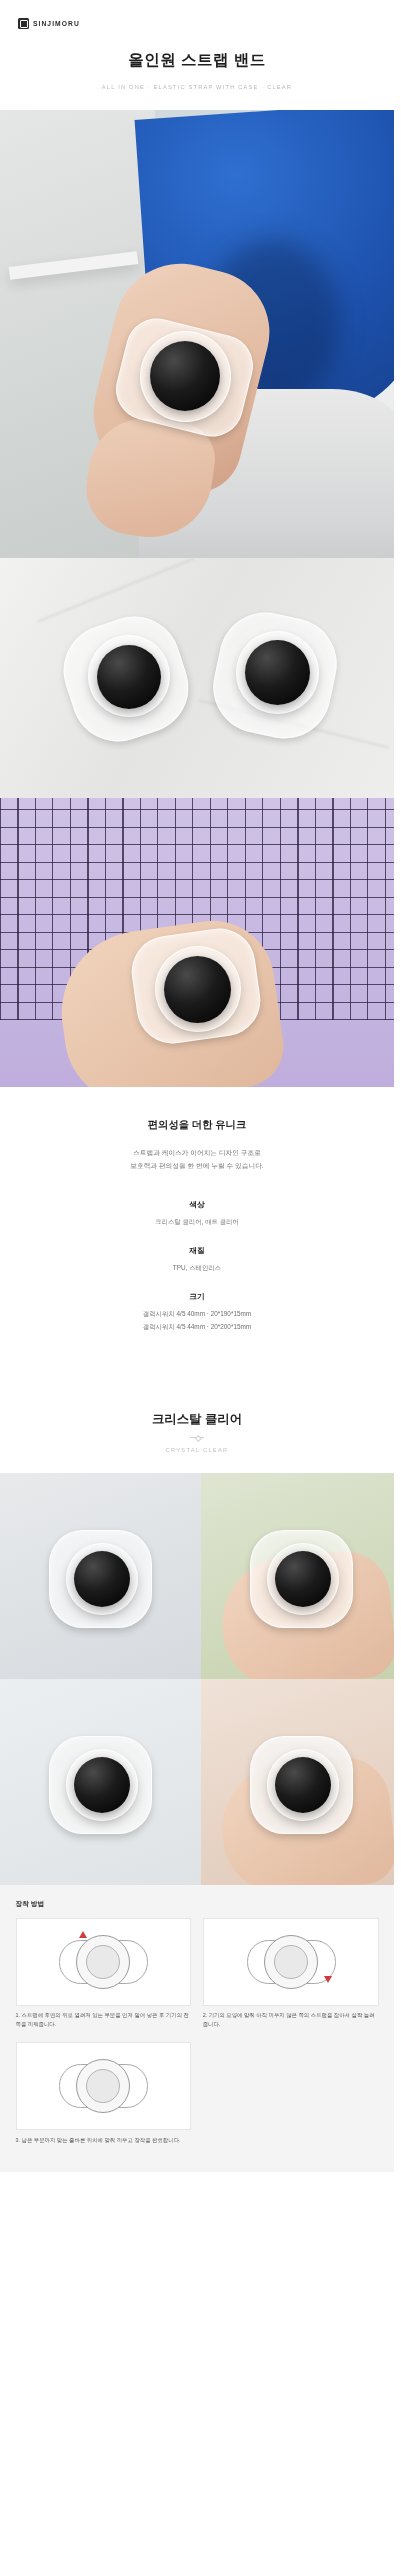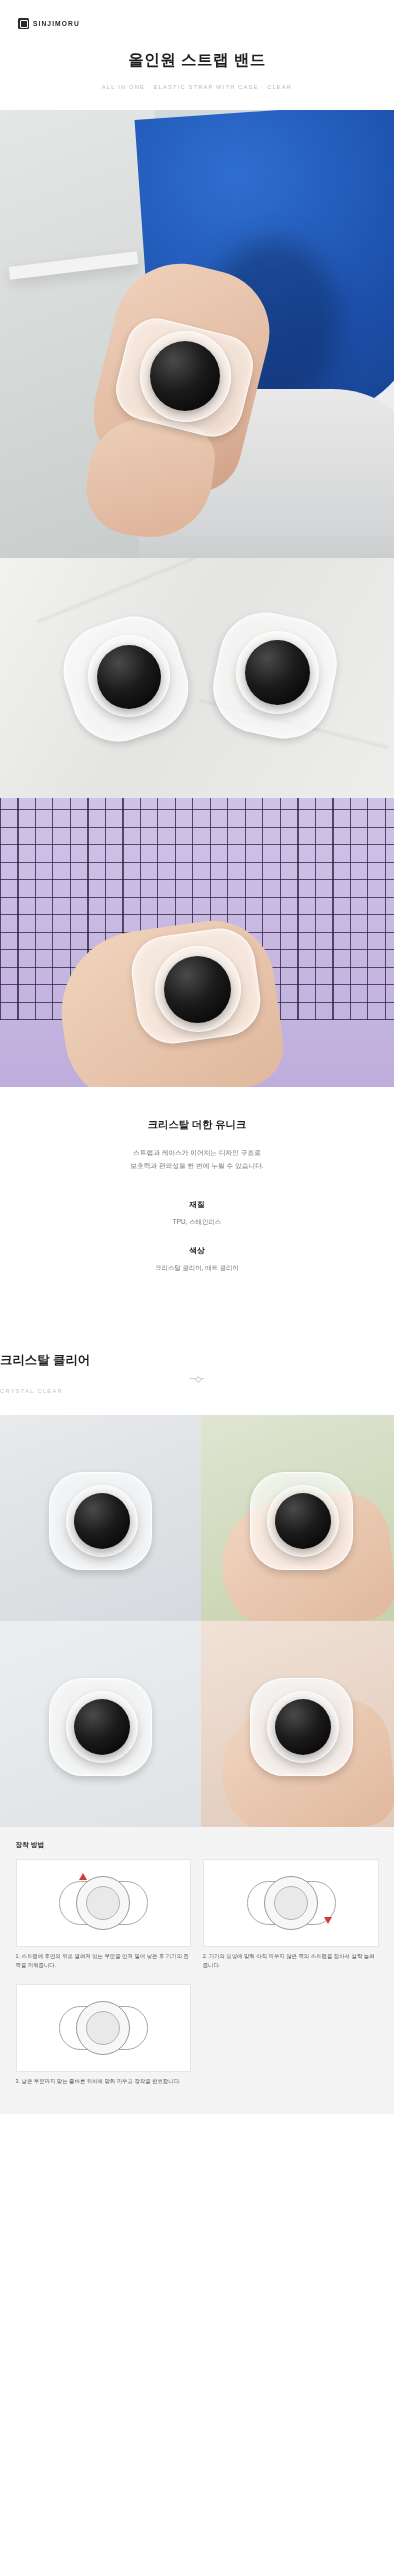--- a/index.html
+++ b/index.html
@@ -202,21 +202,21 @@
     margin-bottom: 6.2px;
   }
   .spec-group p {
     font-size: 6.4px;
     line-height: 1.95;
     color: #6f6f6f;
   }
 
   
   .variant-head {
-    text-align: left;
+    text-align: center;
     padding: 24px 0 20.6px 0;
     background: #fff;
   }
   .variant-head h2 {
     font-size: 12.4px;
     font-weight: bold;
     color: #1f1f1f;
     margin-bottom: 9.3px;
   }
   .divider-dot {
@@ -358,36 +358,41 @@
   <div class="photo photo-3">
     <div class="p3-bg"></div>
     <div class="p3-net"></div>
     <div class="p3-arm"></div>
     <div class="strap-band p3-band"></div>
     <div class="watch-ring p3-ring"></div>
     <div class="watch-face p3-face"></div>
   </div>
 
   <div class="spec">
-    <div class="spec-title">크리스탈 더한 유니크</div>
+    <div class="spec-title">편의성을 더한 유니크</div>
     <div class="spec-lead">
       <div>스트랩과 케이스가 이어지는 디자인 구조로</div>
       <div>보호력과 편의성을 한 번에 누릴 수 있습니다.</div>
     </div>
 
     <div class="spec-group">
+      <h3>색상</h3>
+      <p>크리스탈 클리어, 매트 클리어</p>
+    </div>
+
+    <div class="spec-group">
       <h3>재질</h3>
       <p>TPU, 스테인리스</p>
     </div>
 
     <div class="spec-group">
-      <h3>색상</h3>
-      <p>크리스탈 클리어, 매트 클리어</p>
-    </div>
-
+      <h3>크기</h3>
+      <p>갤럭시워치 4/5 40mm · 20*190*15mm</p>
+      <p>갤럭시워치 4/5 44mm · 20*200*15mm</p>
+    </div>
 
   </div>
 
   <div class="variant-head">
     <h2>크리스탈 클리어</h2>
     <div class="divider-dot"></div>
     <div class="en">CRYSTAL CLEAR</div>
   </div>
 
   <div class="photo-row">

